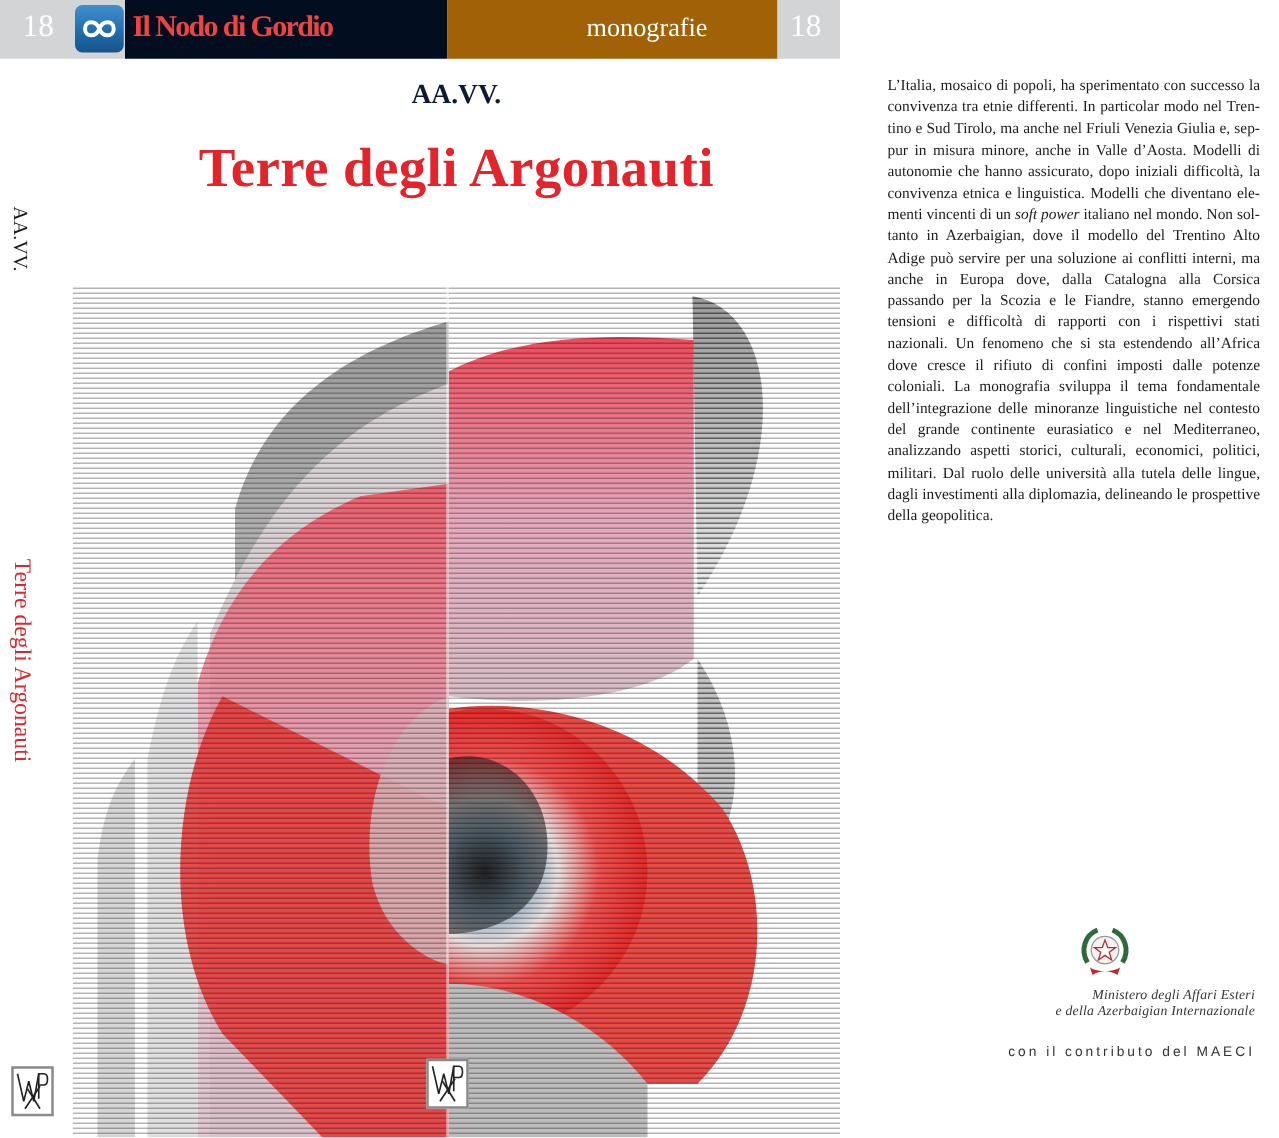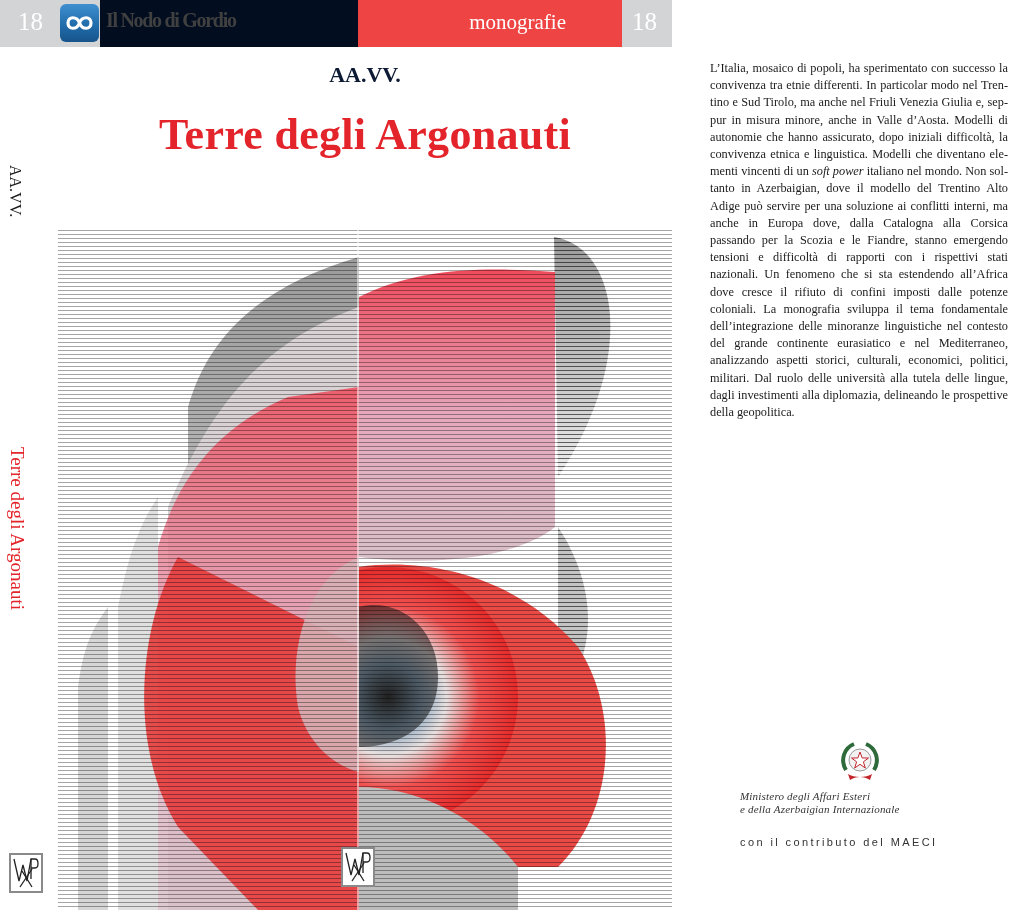--- a/index.html
+++ b/index.html
@@ -9,23 +9,23 @@
     
     .topbar { position: absolute; left: 0; top: 0; width: 672px; height: 47px; }
     .tb-grey-left { position: absolute; left: 0; top: 0; width: 100px; height: 47px; background: #d3d4d6; }
     .tb-pagenum { position: absolute; top: 8px; font-size: 25px; color: #ffffff; font-family: "Liberation Serif", serif; }
     .tb-pagenum.left { left: 18px; }
     .tb-pagenum.right { left: 632px; }
     .tb-logo { position: absolute; left: 60px; top: 4px; width: 39px; height: 38px; border-radius: 6px;
       background: linear-gradient(180deg, #3f8fd0 0%, #1f6aa8 60%, #17548a 100%); }
     .tb-logo svg { position: absolute; left: 5px; top: 9px; }
     .tb-navy { position: absolute; left: 100px; top: 0; width: 258px; height: 47px; background: #020e1f; }
-    .tb-brand { position: absolute; left: 106px; top: 9px; font-size: 20px; font-weight: bold; color: #404040;
+    .tb-brand { position: absolute; left: 106px; top: 9px; font-size: 24px; font-weight: bold; color: #ef4444;
       letter-spacing: -1.3px; font-family: "Liberation Serif", serif; }
-    .tb-red { position: absolute; left: 358px; top: 0; width: 264px; height: 47px; background: #ef4444; }
+    .tb-red { position: absolute; left: 358px; top: 0; width: 264px; height: 47px; background: #a16207; }
     .tb-section { position: absolute; right: 56px; top: 10px; font-size: 21px; color: #ffffff; }
     .tb-grey-right { position: absolute; left: 622px; top: 0; width: 50px; height: 47px; background: #d3d4d6; }
 
     
     .spine { position: absolute; left: 0; top: 47px; width: 58px; height: 863px; }
     .spine-author { position: absolute; left: 6px; top: 118px; writing-mode: vertical-rl; font-size: 16px; color: #1a1a1a; }
     .spine-title { position: absolute; left: 6px; top: 400px; writing-mode: vertical-rl; font-size: 19px; color: #e3242b; }
     .spine-logo { position: absolute; left: 9px; top: 806px; }
 
     
@@ -37,21 +37,21 @@
     .cv-logo { position: absolute; left: 283px; top: 800px; }
 
     .pub-logo { background: #fff; border: 2px solid #8a8a8a; width: 34px; height: 40px; }
     .pub-logo svg { display: block; }
 
     
     .back { position: absolute; left: 710px; top: 60px; width: 298px; }
     .back-blurb { font-size: 12.3px; line-height: 17.2px; text-align: justify; color: #1b1b1b; hyphens: manual; }
     .back-blurb em { font-style: italic; }
 
-    .sponsor { position: absolute; left: 740px; top: 740px; width: 240px; text-align: left; }
+    .sponsor { position: absolute; left: 764px; top: 740px; width: 240px; text-align: right; }
     .emblem { margin: 0 auto; width: 44px; height: 44px; }
     .ministry { margin-top: 6px; font-family: "Liberation Serif", serif; font-style: italic; font-size: 11px; line-height: 13px; color: #333; letter-spacing: 0.2px; }
     .contrib { margin-top: 20px; font-family: "Liberation Sans", sans-serif; font-size: 11px; letter-spacing: 2.4px; color: #333; }
   </style>
 </head>
 <body>
 
 <div class="topbar">
   <div class="tb-grey-left"></div>
   <span class="tb-pagenum left">18</span>

